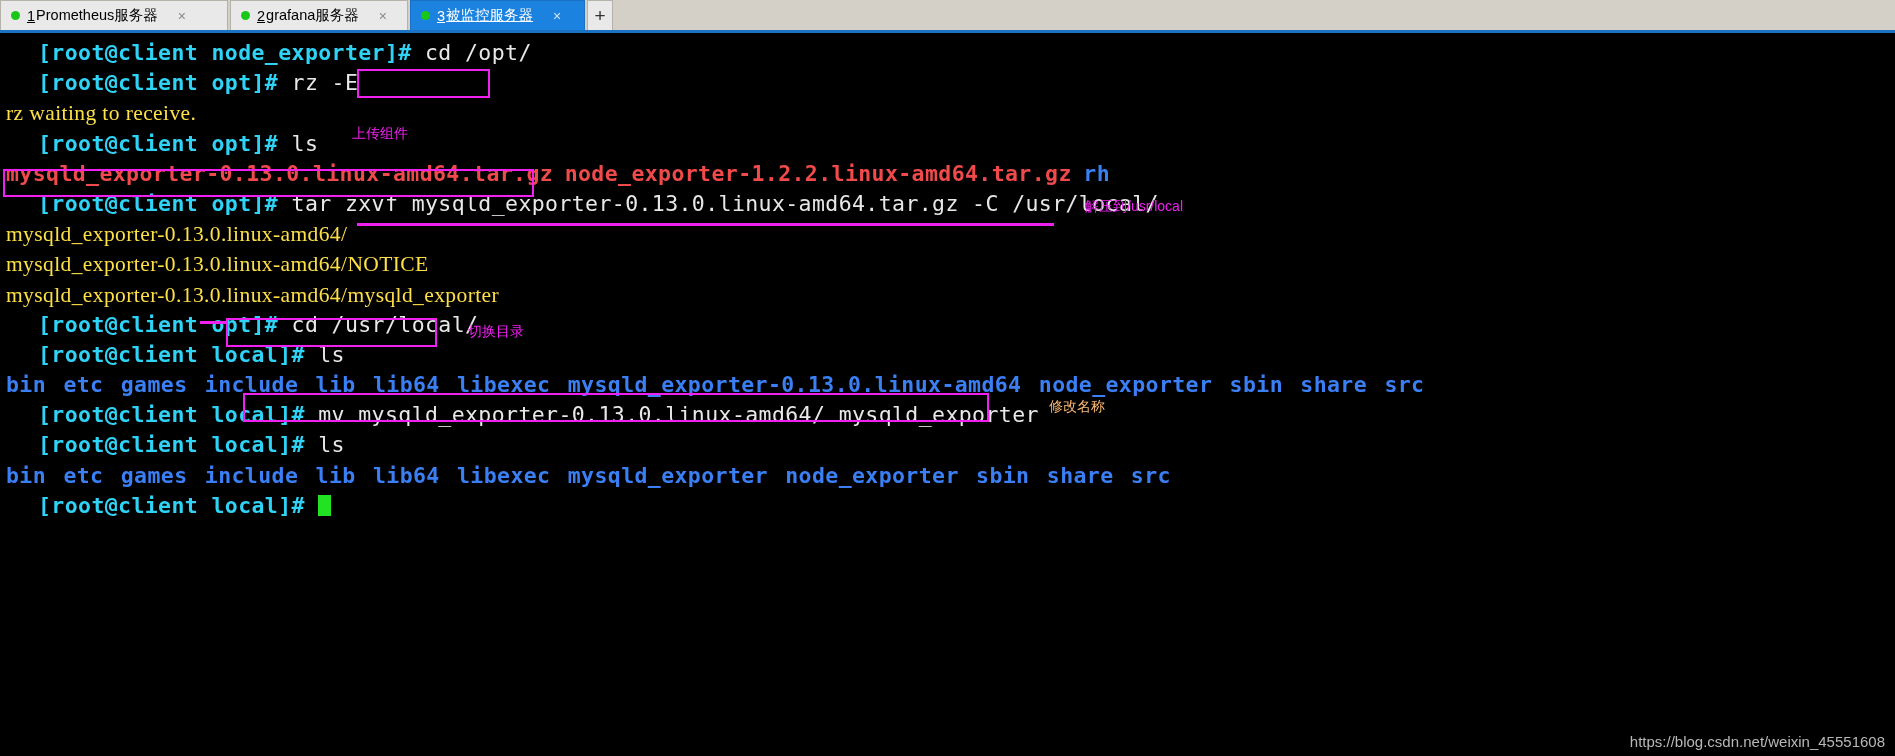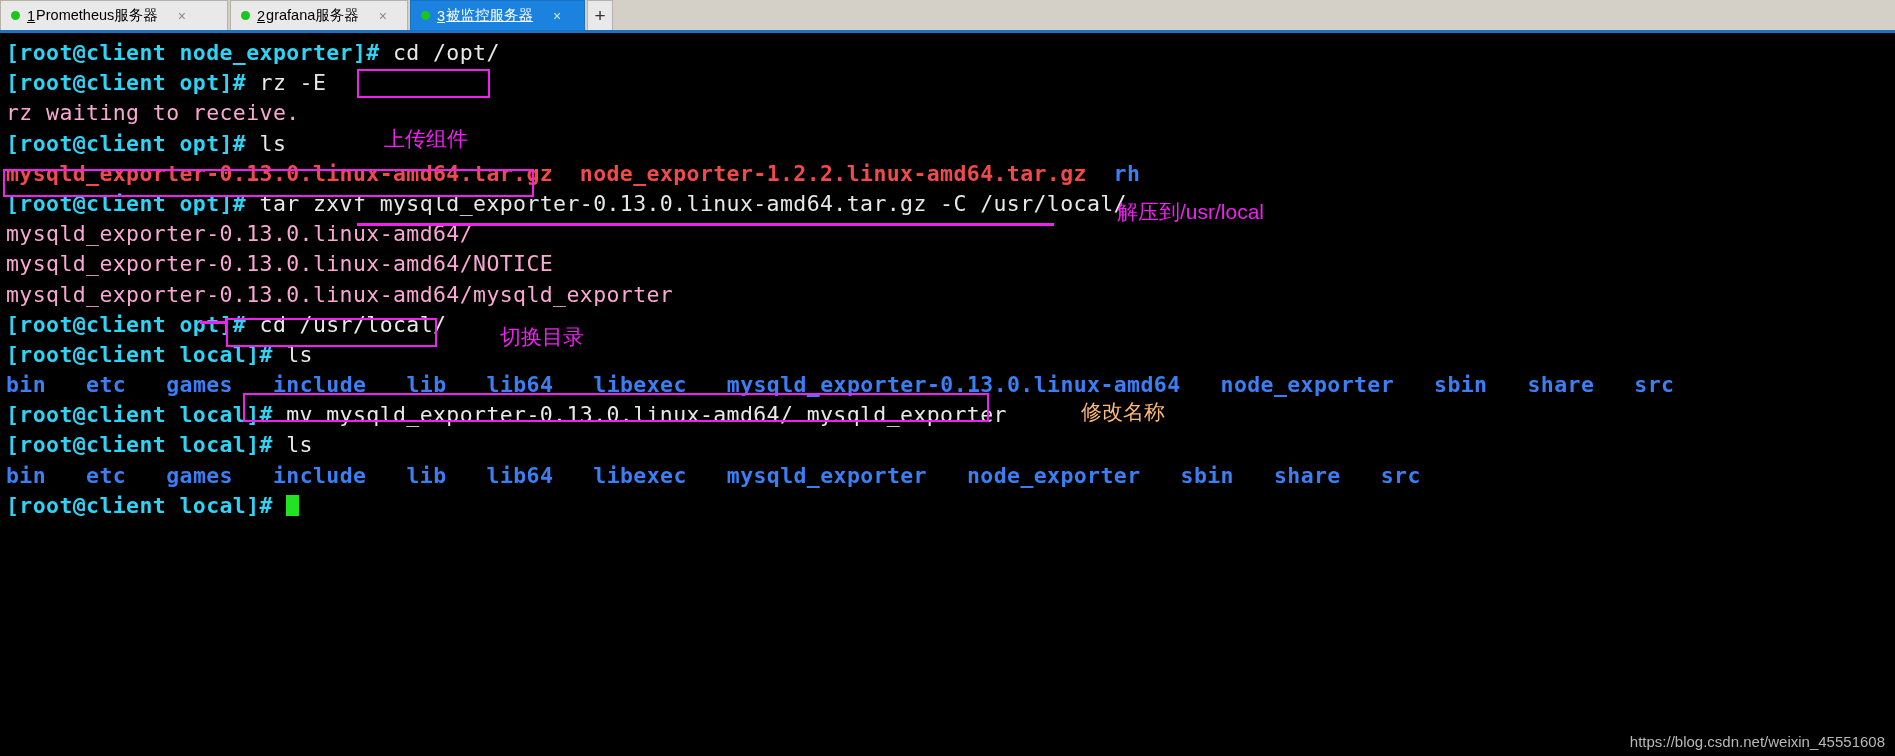--- a/index.html
+++ b/index.html
@@ -107,23 +107,23 @@
   }
   .line {
     position: relative;
     height: 30.2px;
     line-height: 30.2px;
     font-size: 21.5px;
     letter-spacing: 0.4px;
     white-space: pre;
     color: #d8d8d8;
   }
-  .prompt { color: #2fd3f5; font-weight: bold; }
+  .prompt { color: #2fd3f5; font-weight: bold; margin-left: 32px; }
   .cmd    { color: #e8e8e8; }
-  .out    { color: #f9a8d4; }
+  .out    { color: #fde047; font-family: Liberation Serif, serif; }
   .dir    { color: #3b7ff5; font-weight: bold; }
   .arch   { color: #f04a4a; font-weight: bold; margin-top: 36px; }
   .cursor {
     display: inline-block;
     width: 13px;
     height: 21px;
     background: #22e322;
     vertical-align: -3px;
   }
 
@@ -131,24 +131,23 @@
   .anno-box {
     position: absolute;
     border: 2px solid #f020f0;
     box-sizing: border-box;
     pointer-events: none;
   }
   .anno-text {
     position: absolute;
     color: #f020f0;
     font-family: "Liberation Sans", sans-serif;
-    font-size: 21px;
+    font-size: 14px;
     white-space: nowrap;
     pointer-events: none;
-    margin-left: 32px;
   }
 
   
   .watermark {
     position: absolute;
     right: 10px;
     bottom: 6px;
     color: #b8b8b8;
     font-family: "Liberation Sans", sans-serif;
     font-size: 15px;

